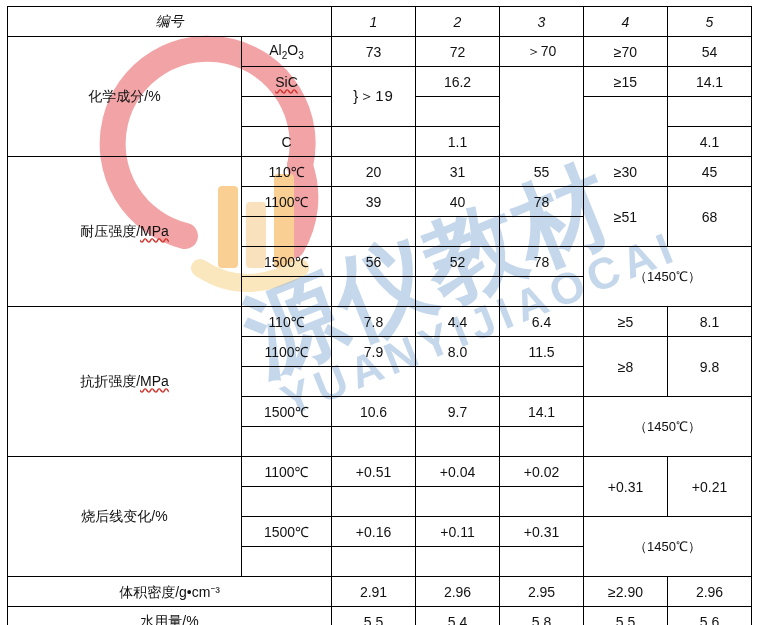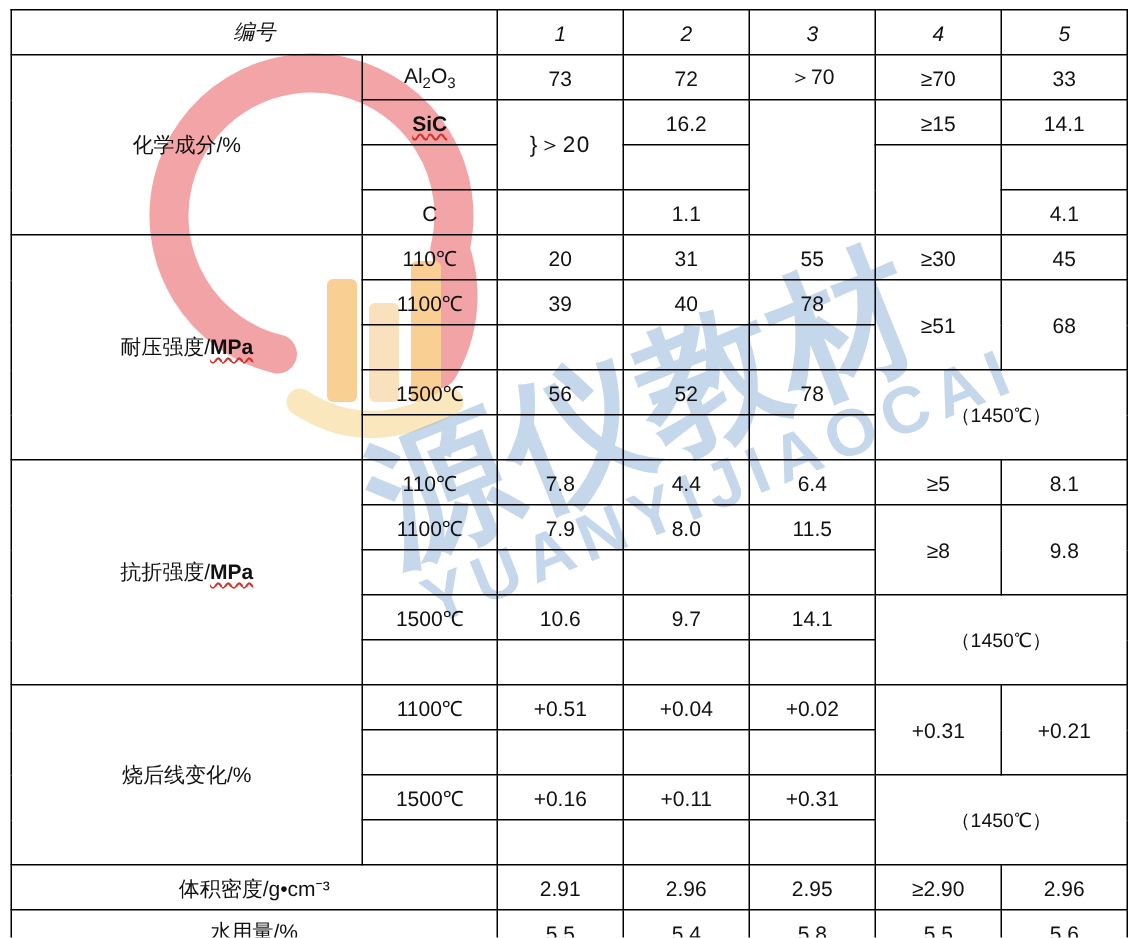--- a/index.html
+++ b/index.html
@@ -58,21 +58,20 @@
   }
   td.head {
     font-size: 15px;
     font-style: italic;
   }
   .wavy {
     text-decoration: underline;
     text-decoration-style: wavy;
     text-decoration-color: #d0342c;
     text-underline-offset: 2px;
-    font-weight: bold;
   }
   .sub { font-size: 10px; vertical-align: sub; }
   .brace {
     font-size: 15px;
     letter-spacing: 1px;
   }
   .small-note { font-size: 13px; }
   col.c0 { width: 234px; }
   col.c1 { width: 90px; }
   col.c2 { width: 84px; }
@@ -125,25 +124,25 @@
         <td class="head">5</td>
       </tr>
 
       <tr class="row-h">
         <td class="label" rowspan="4">化学成分/%</td>
         <td class="sublabel">Al<span class="sub">2</span>O<span class="sub">3</span></td>
         <td class="num">73</td>
         <td class="num">72</td>
         <td class="num">＞70</td>
         <td class="num">≥70</td>
-        <td class="num">33</td>
+        <td class="num">54</td>
       </tr>
       <tr class="row-h">
         <td class="sublabel"><span class="wavy">SiC</span></td>
-        <td class="num" rowspan="2"><span class="brace">}＞20</span></td>
+        <td class="num" rowspan="2"><span class="brace">}＞19</span></td>
         <td class="num">16.2</td>
         <td class="num" rowspan="3"></td>
         <td class="num">≥15</td>
         <td class="num">14.1</td>
       </tr>
       <tr class="row-h">
         <td class="sublabel"></td>
         <td class="num"></td>
         <td class="num" rowspan="2"></td>
         <td class="num"></td>

